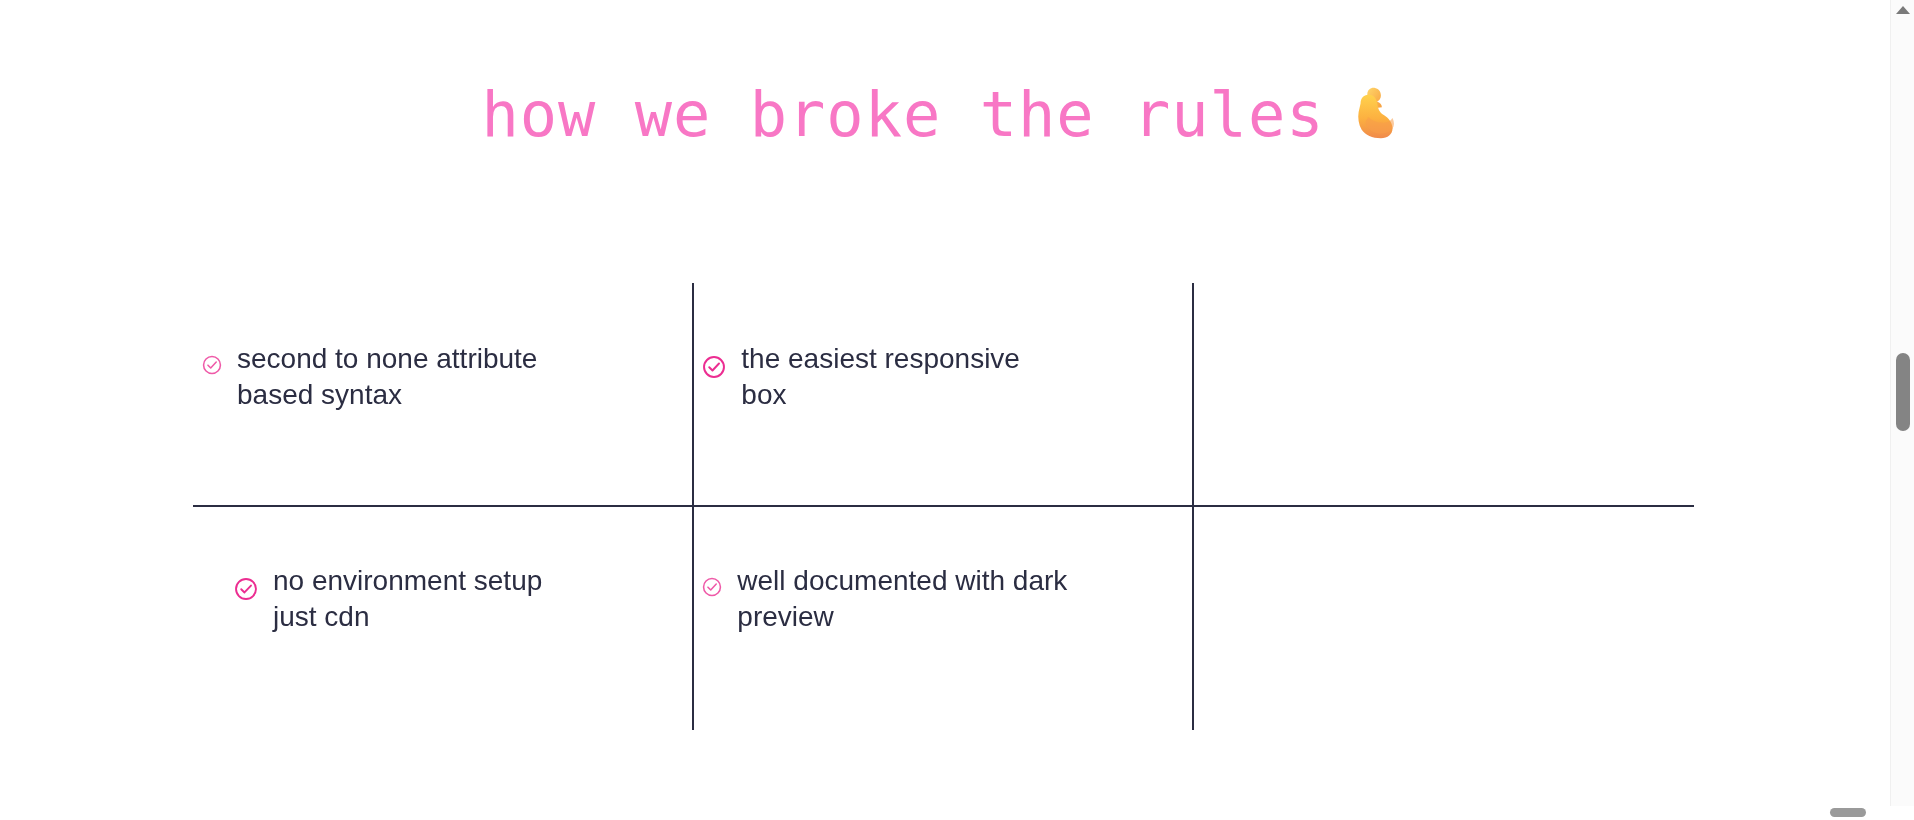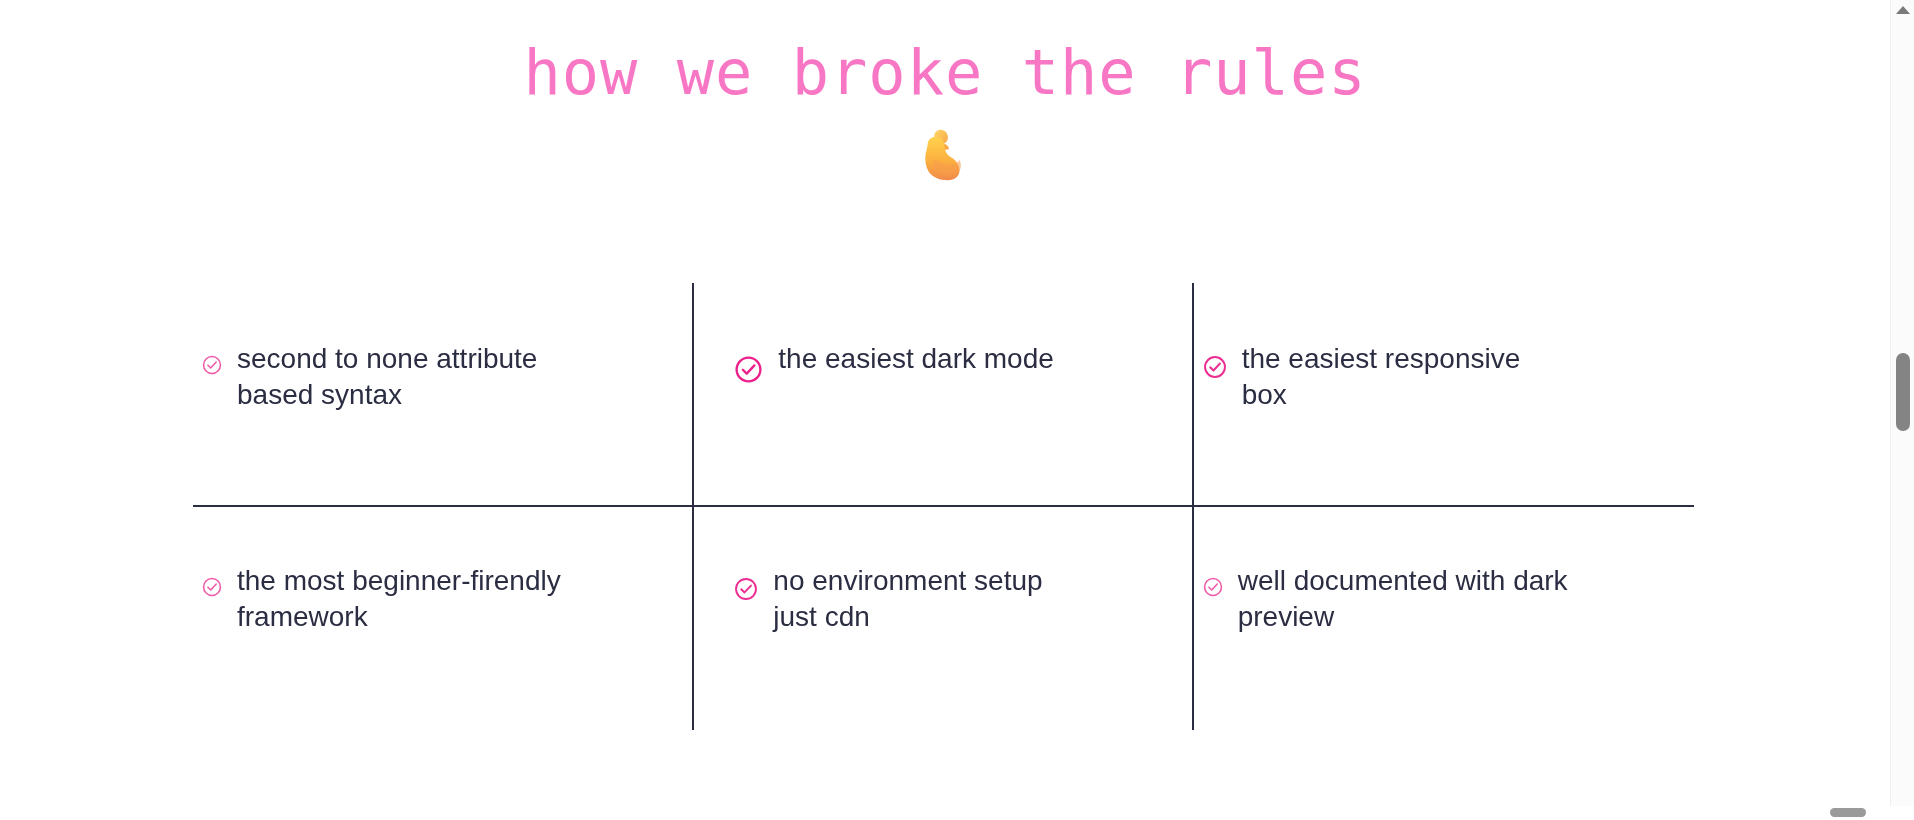--- a/index.html
+++ b/index.html
@@ -38,21 +38,20 @@
     font-family: "DejaVu Sans Mono", "Liberation Mono", monospace;
     font-size: 62px;
     font-weight: 400;
     color: #f877c5;
     letter-spacing: 1px;
     white-space: nowrap;
     display: flex;
     align-items: center;
     gap: 22px;
     line-height: 1;
-    flex-direction: column;
   }
   .title-emoji {
     font-family: "DejaVu Sans", sans-serif;
     font-size: 56px;
     line-height: 1;
     display: inline-block;
   }
   
   .emoji-art {
     width: 62px; height: 62px;
@@ -220,53 +219,35 @@
       <div class="cell c1">
         <div class="cell-inner">
           <svg class="check-icon sm" viewBox="0 0 24 24" fill="none" stroke="currentColor" stroke-width="1.7" stroke-linecap="round" stroke-linejoin="round">
             <circle cx="12" cy="12" r="9.2"></circle>
             <path d="M7.6 12.2l3 3 6-6.4"></path>
           </svg>
           <div class="cell-text">second to none attribute based syntax</div>
         </div>
       </div>
 
-      <div class="cell c2">
-        <div class="cell-inner">
-          <svg class="check-icon lg" viewBox="0 0 24 24" fill="none" stroke="currentColor" stroke-width="1.8" stroke-linecap="round" stroke-linejoin="round">
-            <circle cx="12" cy="12" r="9.2"></circle>
-            <path d="M7.6 12.2l3 3 6-6.4"></path>
-          </svg>
-          <div class="cell-text">the easiest dark mode</div>
-        </div>
-      </div>
 
       <div class="cell c3">
         <div class="cell-inner">
           <svg class="check-icon md" viewBox="0 0 24 24" fill="none" stroke="currentColor" stroke-width="1.8" stroke-linecap="round" stroke-linejoin="round">
             <circle cx="12" cy="12" r="9.2"></circle>
             <path d="M7.6 12.2l3 3 6-6.4"></path>
           </svg>
           <div class="cell-text">the easiest responsive box</div>
         </div>
       </div>
 
     </div>
 
     <div class="grid-row bottom">
 
-      <div class="cell c1">
-        <div class="cell-inner">
-          <svg class="check-icon sm" viewBox="0 0 24 24" fill="none" stroke="currentColor" stroke-width="1.7" stroke-linecap="round" stroke-linejoin="round">
-            <circle cx="12" cy="12" r="9.2"></circle>
-            <path d="M7.6 12.2l3 3 6-6.4"></path>
-          </svg>
-          <div class="cell-text">the most beginner-firendly framework</div>
-        </div>
-      </div>
 
       <div class="cell c2">
         <div class="cell-inner">
           <svg class="check-icon md" viewBox="0 0 24 24" fill="none" stroke="currentColor" stroke-width="1.75" stroke-linecap="round" stroke-linejoin="round">
             <circle cx="12" cy="12" r="9.2"></circle>
             <path d="M7.6 12.2l3 3 6-6.4"></path>
           </svg>
           <div class="cell-text">no environment setup just cdn</div>
         </div>
       </div>

